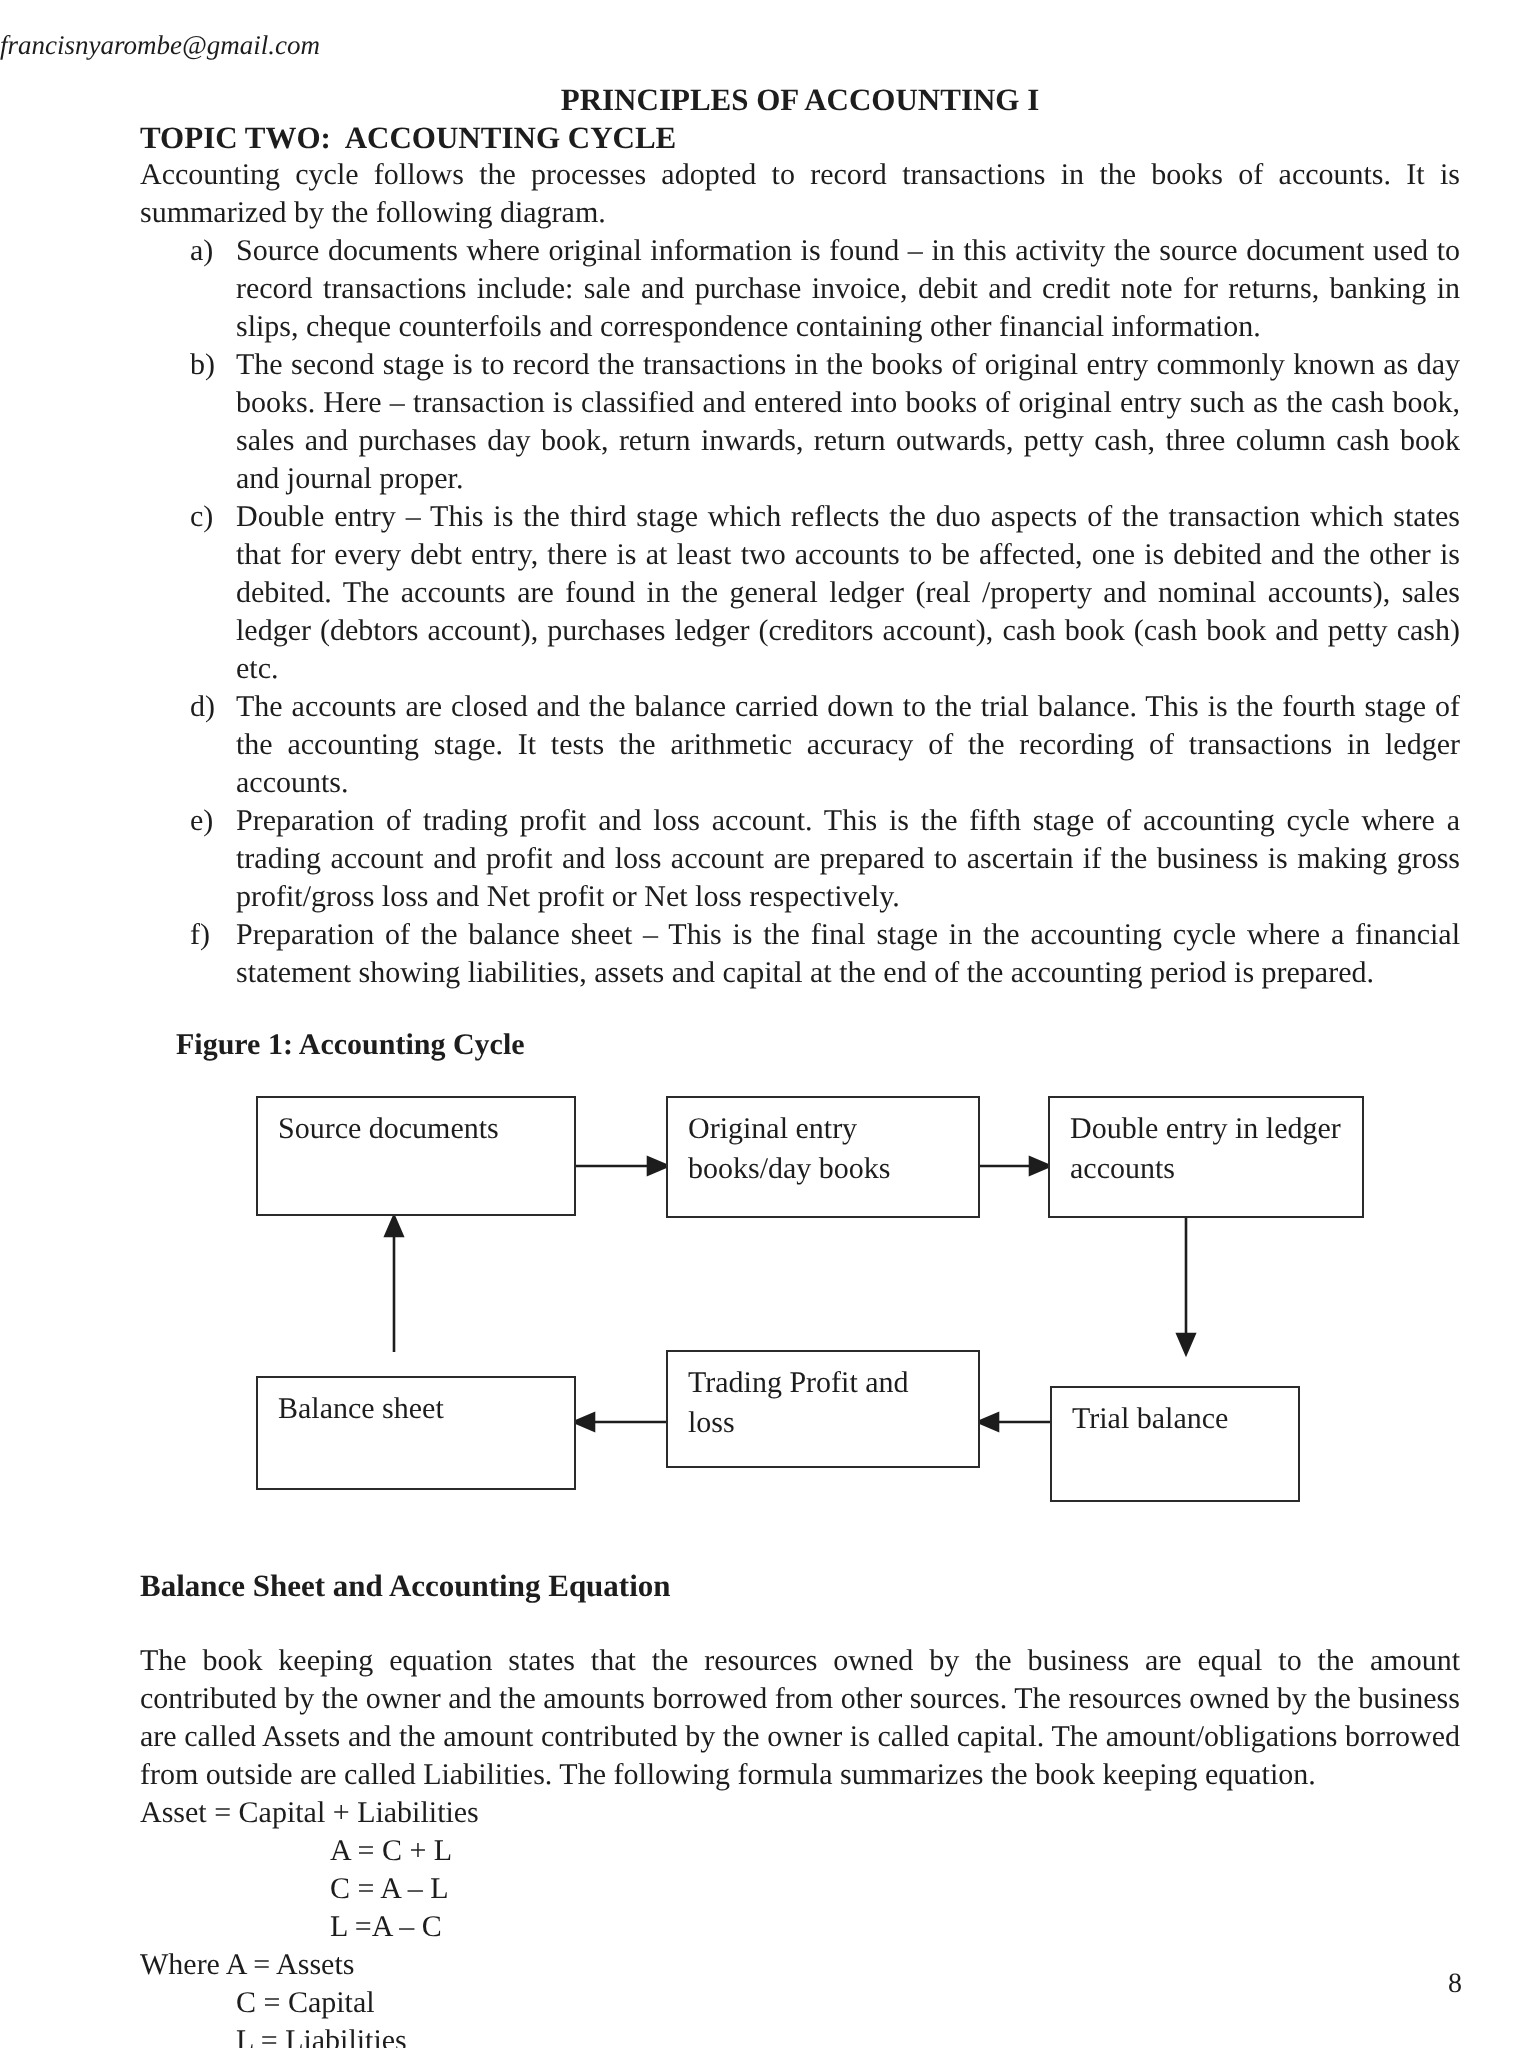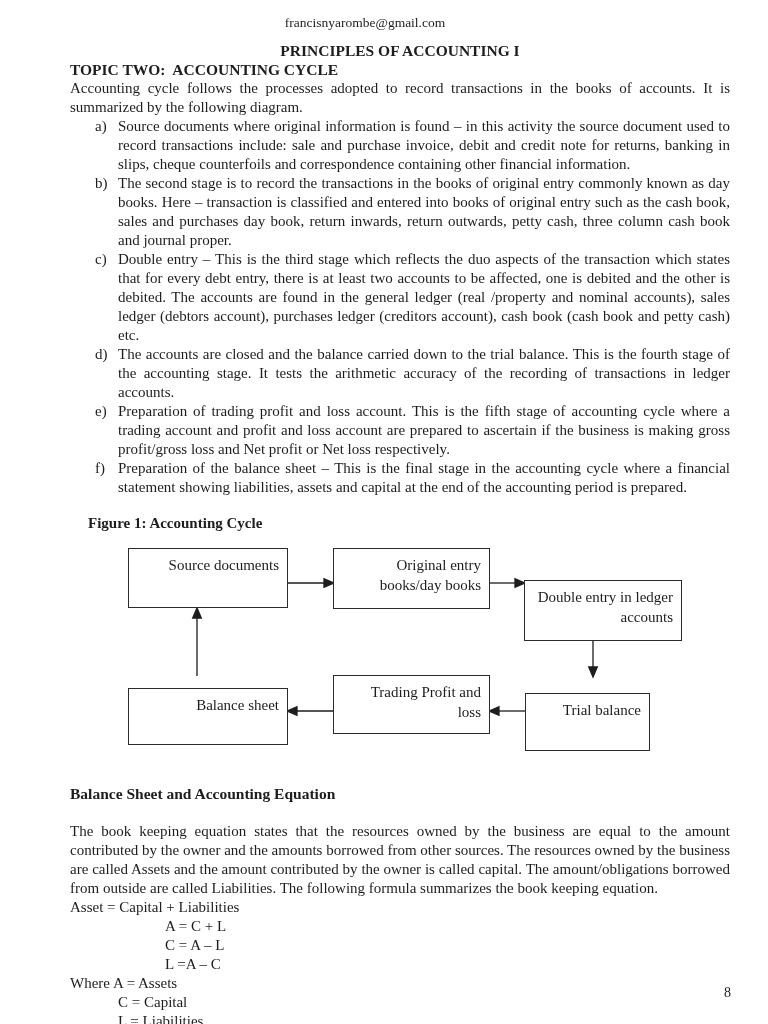--- a/index.html
+++ b/index.html
@@ -12,21 +12,22 @@
     line-height: 19px;
     position: relative;
     overflow: hidden;
   }
   .page {
     position: absolute;
     inset: 0;
     background: #ffffff;
   }
   .email-line {
-    text-align: center;
+    text-align: left;
+    font-style: italic;
     font-size: 13.5px;
     padding: 13px 38px 0 0;
   }
   .content {
     margin: 0 38px 0 70px; 
   }
   .doc-title {
     text-align: center;
     font-weight: bold;
     font-size: 15.5px;
@@ -60,21 +61,20 @@
     height: 215px;
     margin-top: 5px;
   }
   .dbox {
     position: absolute;
     border: 1.3px solid #2b2b2b;
     background: #ffffff;
     padding: 6px 8px 0 10px;
     font-size: 15px;
     line-height: 20px;
-    text-align: right;
   }
   .arrows-svg {
     position: absolute;
     left: 0; top: 0;
   }
   .section-heading {
     font-weight: bold;
     font-size: 15.5px;
     margin-top: 31px;
   }
@@ -160,21 +160,21 @@
           <polygon points="127,70 122.7,80 131.3,80"></polygon>
         </g>
       </svg>
 
       <div class="dbox" style="left:58px; top:10px; width:160px; height:60px;">
         <span>Source documents</span>
       </div>
       <div class="dbox" style="left:263px; top:10px; width:157px; height:61px;">
         <span>Original entry books/day books</span>
       </div>
-      <div class="dbox" style="left:454px; top:10px; width:158px; height:61px;margin-top:32px;">
+      <div class="dbox" style="left:454px; top:10px; width:158px; height:61px;">
         <span>Double entry in ledger accounts</span>
       </div>
       <div class="dbox" style="left:58px; top:150px; width:160px; height:57px;">
         <span>Balance sheet</span>
       </div>
       <div class="dbox" style="left:263px; top:137px; width:157px; height:59px;">
         <span>Trading Profit and loss</span>
       </div>
       <div class="dbox" style="left:455px; top:155px; width:125px; height:58px;">
         <span>Trial balance</span>

